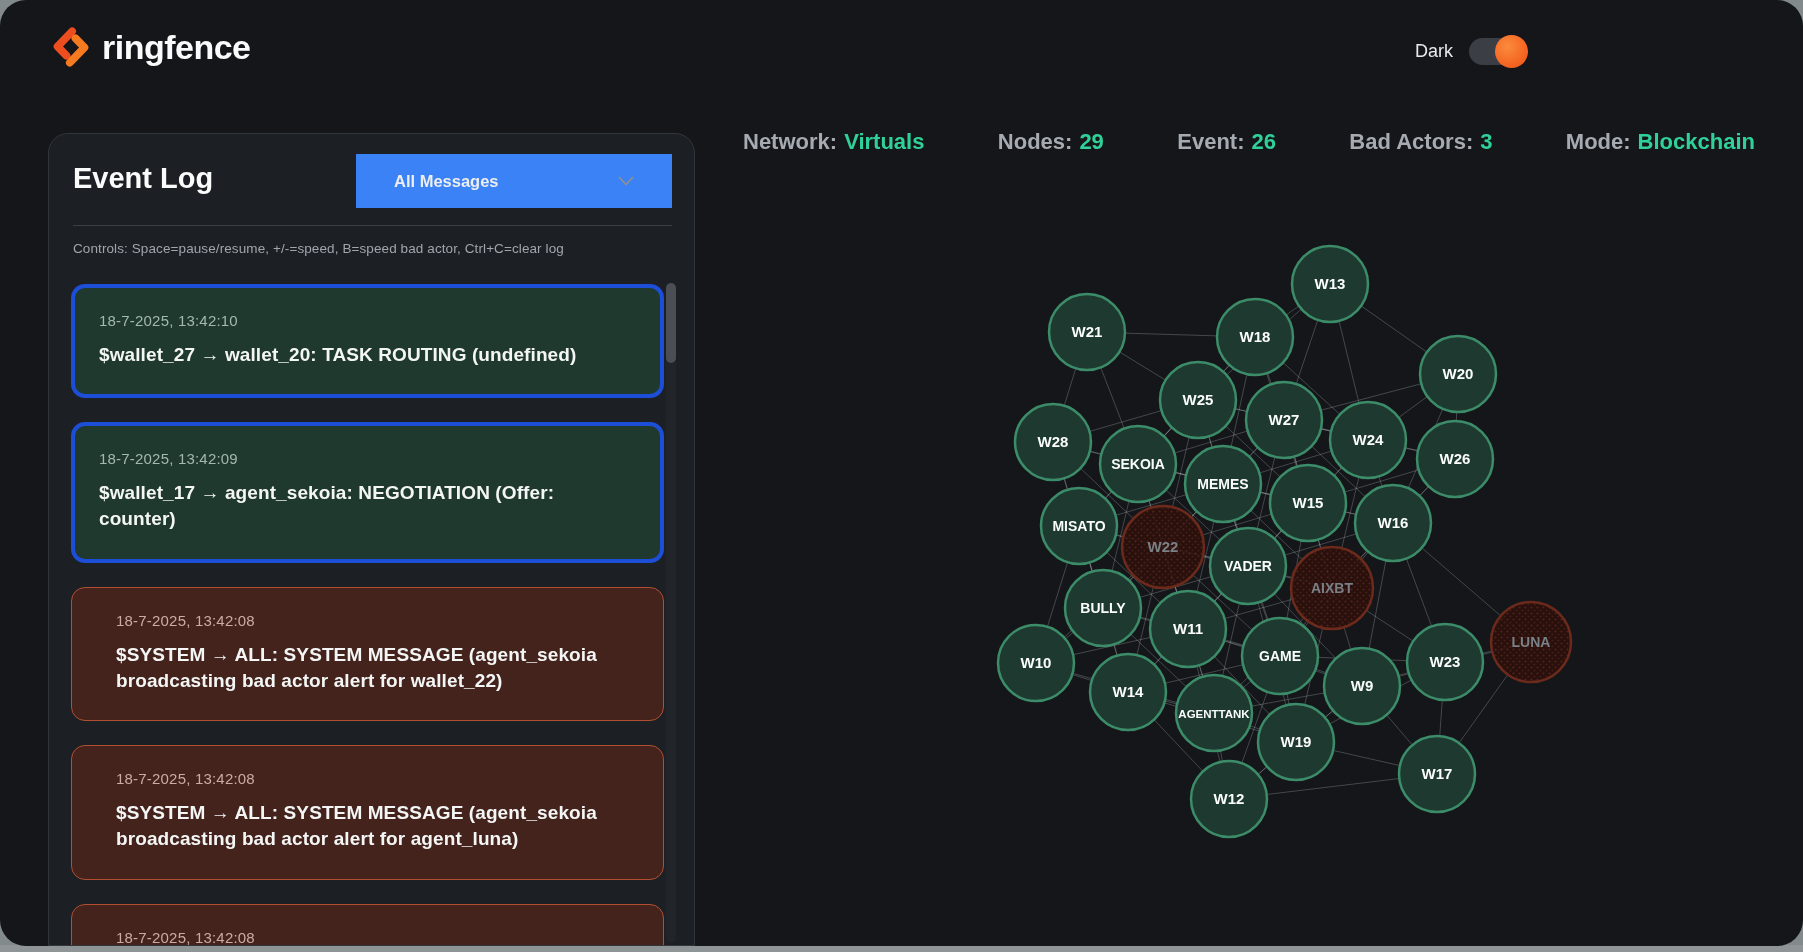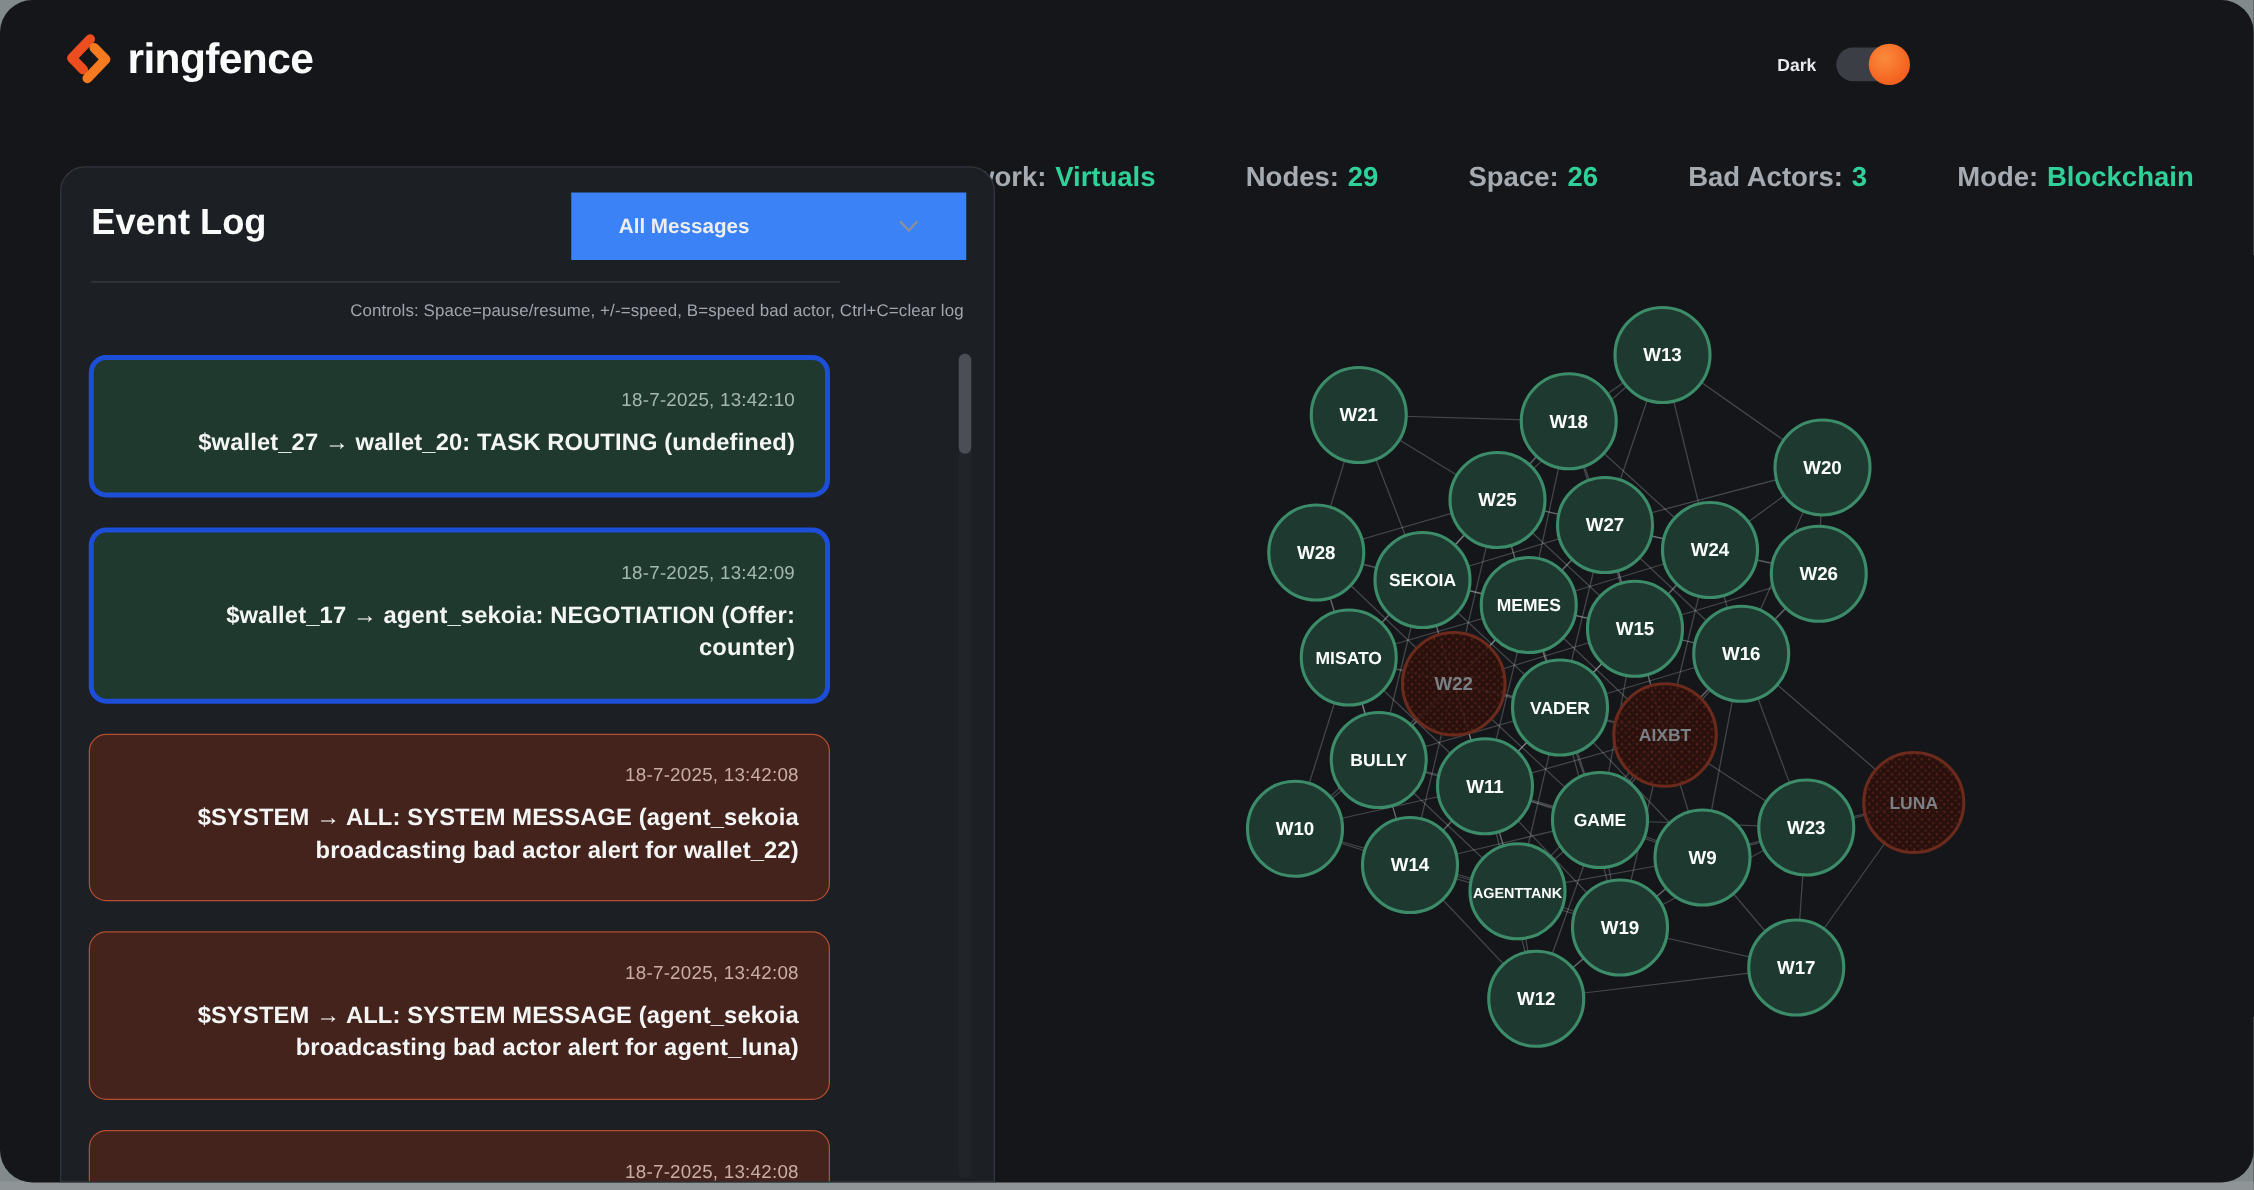--- a/index.html
+++ b/index.html
@@ -17,41 +17,41 @@
     position:absolute;left:0;bottom:0;width:1803px;height:7px;
     background:#8f9596;z-index:0;
   }
   
   .header{position:absolute;left:0;top:0;width:1572px;height:96px;}
   .brand{position:absolute;left:52px;top:26px;display:flex;align-items:center;gap:12px;}
   .brand-name{
     color:#fafbfb;font-size:34px;font-weight:700;letter-spacing:-0.5px;
   }
   .theme-toggle-wrap{position:absolute;right:45px;top:38px;display:flex;align-items:center;gap:16px;}
-  .theme-label{color:#e8eaec;font-size:14px;font-weight:700;text-align:center;}
+  .theme-label{color:#e8eaec;font-size:18px;font-weight:400;text-align:center;}
   .toggle{
     position:relative;width:58px;height:27px;border-radius:14px;background:#3b3f45;cursor:pointer;
   }
   .toggle-knob{
     position:absolute;right:-1px;top:-3px;width:33px;height:33px;border-radius:50%;
     background:radial-gradient(circle at 38% 35%, #fb8b3c, #f3611f 70%);
   }
   
   .stats-bar{
     position:absolute;left:743px;top:126px;width:1012px;height:32px;
     display:flex;justify-content:space-between;align-items:center;
   }
   .stat{display:flex;gap:7px;font-size:22px;font-weight:700;white-space:nowrap;}
   .stat .lbl{color:#a6abb2;}
   .stat .val{color:#30d199;}
   
   .panel{
-    position:absolute;left:48px;top:133px;width:748px;height:813px;
+    position:absolute;left:48px;top:133px;width:647px;height:813px;
     background:#1c1f24;border:1px solid #32363c;border-radius:20px 20px 0 0;
-    box-sizing:border-box;z-index:2;overflow:hidden;text-align:right;
+    box-sizing:border-box;z-index:2;overflow:hidden;
   }
   .panel-header{position:relative;height:94px;}
   .panel-title{
     position:absolute;left:24px;top:28px;color:#fafbfb;font-size:29px;font-weight:700;
   }
   .filter-select{
     position:absolute;right:22px;top:20px;width:316px;height:54px;
     background:#3b82f6;border-radius:0;box-sizing:border-box;
     display:flex;align-items:center;justify-content:space-between;
     padding:0 38px;cursor:pointer;
@@ -120,21 +120,21 @@
   <div class="stats-bar">
       <div class="stat">
         <span class="lbl">Network:</span>
         <span class="val">Virtuals</span>
       </div>
       <div class="stat">
         <span class="lbl">Nodes:</span>
         <span class="val">29</span>
       </div>
       <div class="stat">
-        <span class="lbl">Space:</span>
+        <span class="lbl">Event:</span>
         <span class="val">26</span>
       </div>
       <div class="stat">
         <span class="lbl">Bad Actors:</span>
         <span class="val">3</span>
       </div>
       <div class="stat">
         <span class="lbl">Mode:</span>
         <span class="val">Blockchain</span>
       </div>

